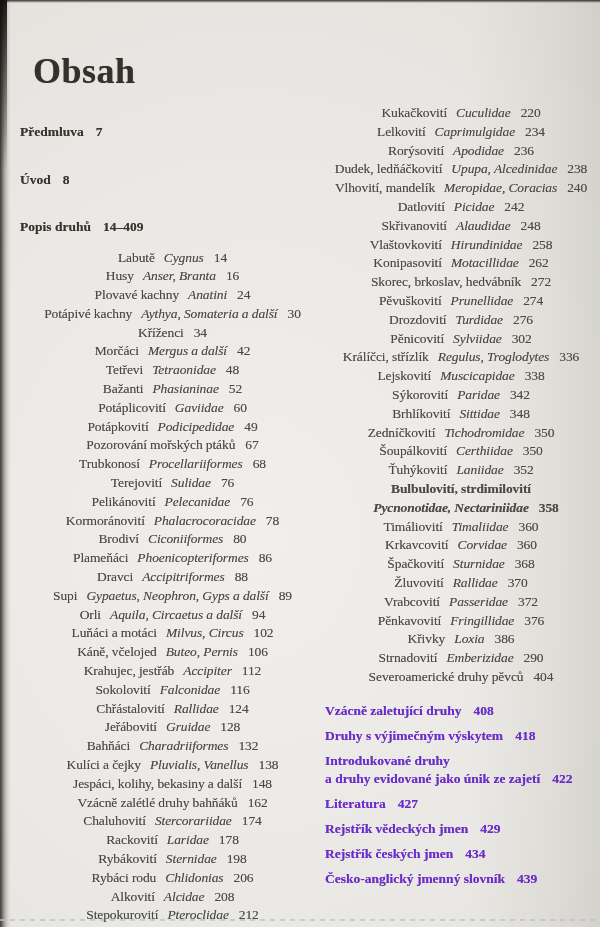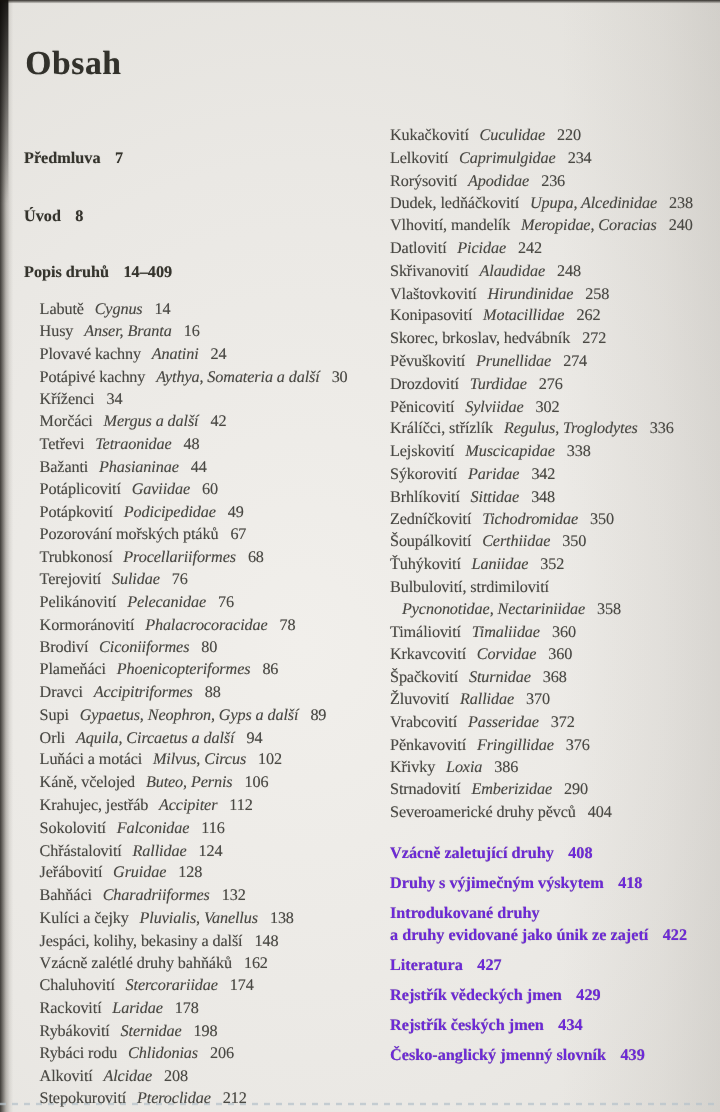--- a/index.html
+++ b/index.html
@@ -24,45 +24,45 @@
   .edge-top {
     position: absolute; left: 0; top: 0; width: 100%; height: 3px;
     background: linear-gradient(to bottom, rgba(22,19,15,0.85), rgba(22,19,15,0.0));
   }
   .dashed-bottom {
     position: absolute; left: 0; top: 919px; width: 100%; height: 2px; opacity: 0.75;
     background: repeating-linear-gradient(to right, #b7c3cb 0 5px, transparent 5px 10px);
   }
 
   .title {
-    position: absolute; left: 21px; top: 38px; margin: 0;
-    font-size: 28px; font-weight: bold; color: #32312b; letter-spacing: 0.5px;
+    position: absolute; left: 21px; top: 38px; margin: 12px;
+    font-size: 36px; font-weight: bold; color: #32312b; letter-spacing: 0.5px;
     text-shadow: 0 0 0.7px rgba(50,49,43,0.55);
   }
 
   .col { position: absolute; color: #4a4944; font-size: 13.5px; }
   .col-left  { left: 20px;  top: 102px; width: 292px; }
   .col-right { left: 325px; top: 104px; width: 272px; }
 
   .front-item {
     height: 27.5px; line-height: 20px; font-weight: bold; color: #35342d;
     white-space: nowrap; text-shadow: 0 0 0.6px rgba(53,52,45,0.5); margin-top: 20px;
   }
   .front-item .pg { margin-left: 12px; }
 
-  .species { margin-left: 13px; margin-top: 4px; }
+  .species { margin-left: 13px; margin-top: 4px; text-align: center; }
   .col-right .species { margin-left: 0; margin-top: 0; }
   .sp {
     height: 18.8px; line-height: 18.8px; white-space: nowrap;
     letter-spacing: -0.1px; text-shadow: 0 0 0.6px rgba(74,73,68,0.45);
   }
   .sp .latin { font-style: italic; margin-left: 9px; }
   .sp .latin:empty { display: none; }
   .sp .pg { margin-left: 10px; }
-  .sp.two-line { height: 37.6px; }
+  .sp.two-line { height: 37.6px; font-weight: bold; }
   .sp.two-line .czech { display: block; height: 18.8px; }
   .sp.two-line .latin { margin-left: 10px; }
 
   .back { margin-top: 15px; }
   .back-item {
     line-height: 18px; margin-bottom: 7px; font-weight: bold; color: #6d28d9;
     white-space: nowrap; text-shadow: 0 0 0.6px rgba(53,52,45,0.5);
   }
   .back-item .pg { margin-left: 12px; }
   .back-item .l2:empty { display: none; }
@@ -85,21 +85,21 @@
         <div class="front-item"><span class="lbl">Popis druhů</span><span class="pg">14–409</span></div>
       </div>
     <div class="species">
         <div class="sp"><span class="czech">Labutě</span><span class="latin">Cygnus</span><span class="pg">14</span></div>
         <div class="sp"><span class="czech">Husy</span><span class="latin">Anser, Branta</span><span class="pg">16</span></div>
         <div class="sp"><span class="czech">Plovavé kachny</span><span class="latin">Anatini</span><span class="pg">24</span></div>
         <div class="sp"><span class="czech">Potápivé kachny</span><span class="latin">Aythya, Somateria a další</span><span class="pg">30</span></div>
         <div class="sp"><span class="czech">Kříženci</span><span class="pg">34</span></div>
         <div class="sp"><span class="czech">Morčáci</span><span class="latin">Mergus a další</span><span class="pg">42</span></div>
         <div class="sp"><span class="czech">Tetřevi</span><span class="latin">Tetraonidae</span><span class="pg">48</span></div>
-        <div class="sp"><span class="czech">Bažanti</span><span class="latin">Phasianinae</span><span class="pg">44</span></div>
+        <div class="sp"><span class="czech">Bažanti</span><span class="latin">Phasianinae</span><span class="pg">52</span></div>
         <div class="sp"><span class="czech">Potáplicovití</span><span class="latin">Gaviidae</span><span class="pg">60</span></div>
         <div class="sp"><span class="czech">Potápkovití</span><span class="latin">Podicipedidae</span><span class="pg">49</span></div>
         <div class="sp"><span class="czech">Pozorování mořských ptáků</span><span class="pg">67</span></div>
         <div class="sp"><span class="czech">Trubkonosí</span><span class="latin">Procellariiformes</span><span class="pg">68</span></div>
         <div class="sp"><span class="czech">Terejovití</span><span class="latin">Sulidae</span><span class="pg">76</span></div>
         <div class="sp"><span class="czech">Pelikánovití</span><span class="latin">Pelecanidae</span><span class="pg">76</span></div>
         <div class="sp"><span class="czech">Kormoránovití</span><span class="latin">Phalacrocoracidae</span><span class="pg">78</span></div>
         <div class="sp"><span class="czech">Brodiví</span><span class="latin">Ciconiiformes</span><span class="pg">80</span></div>
         <div class="sp"><span class="czech">Plameňáci</span><span class="latin">Phoenicopteriformes</span><span class="pg">86</span></div>
         <div class="sp"><span class="czech">Dravci</span><span class="latin">Accipitriformes</span><span class="pg">88</span></div>

